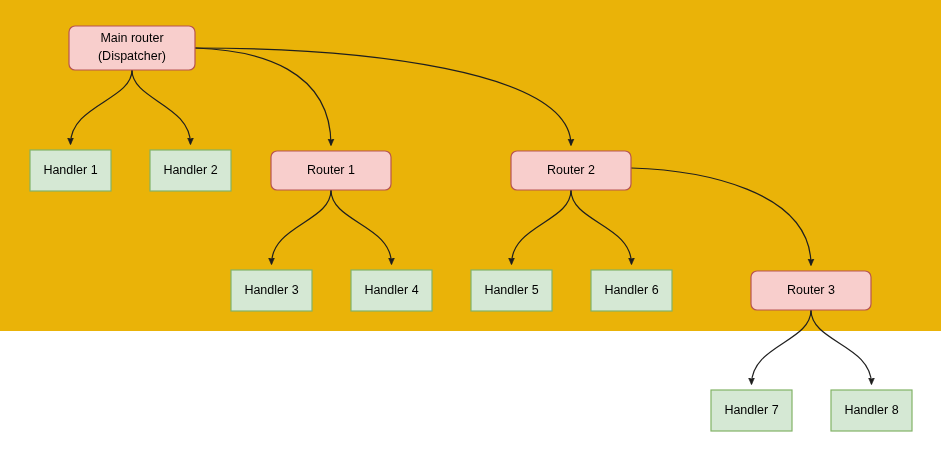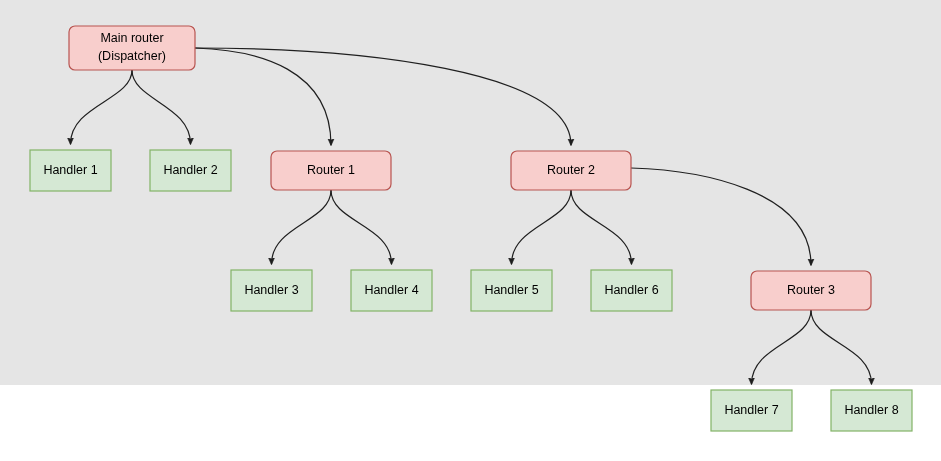--- a/index.html
+++ b/index.html
@@ -9,22 +9,22 @@
   }
   body {
     width: 941px;
     height: 461px;
     overflow: hidden;
     font-family: "Liberation Sans", sans-serif;
   }
   #diagram-canvas {
     position: relative;
     width: 941px;
-    height: 385px;
-    background: #e5e5e5;
+    height: 331px;
+    background: #eab308;
   }
   svg.diagram-svg {
     position: absolute;
     top: 0;
     left: 0;
     width: 941px;
     height: 461px;
   }
   .node-label {
     font-family: "Liberation Sans", sans-serif;

